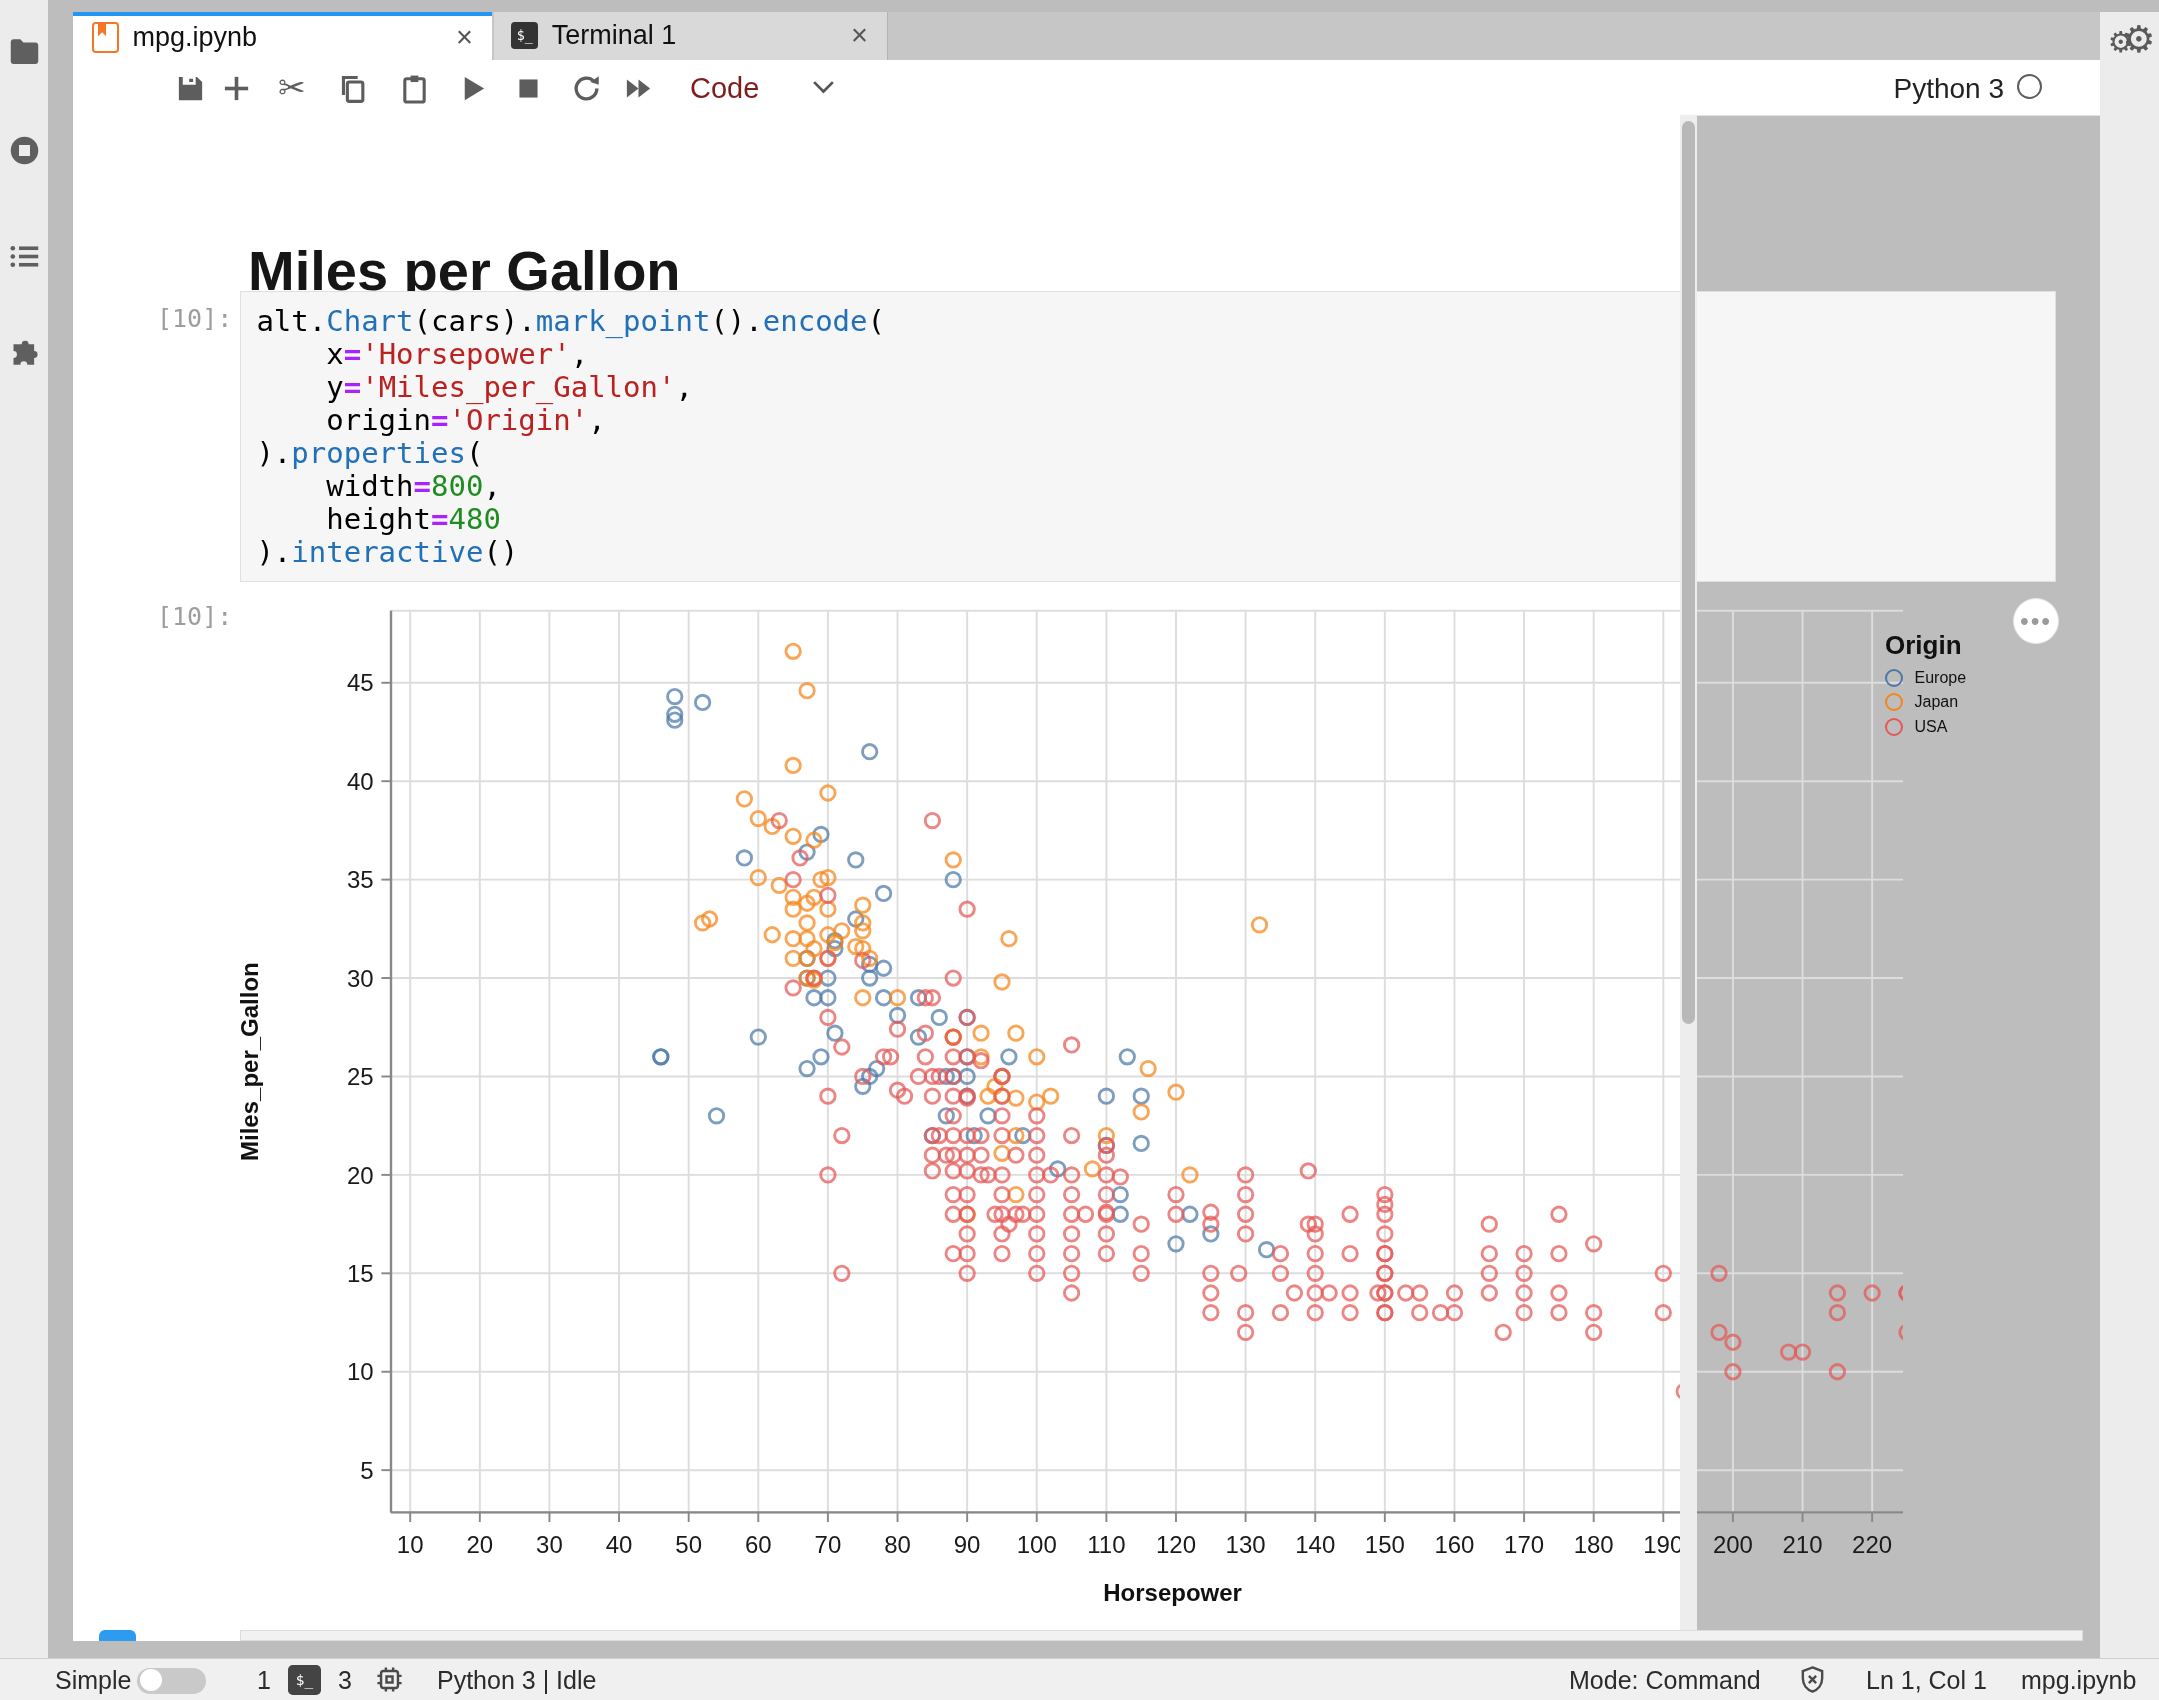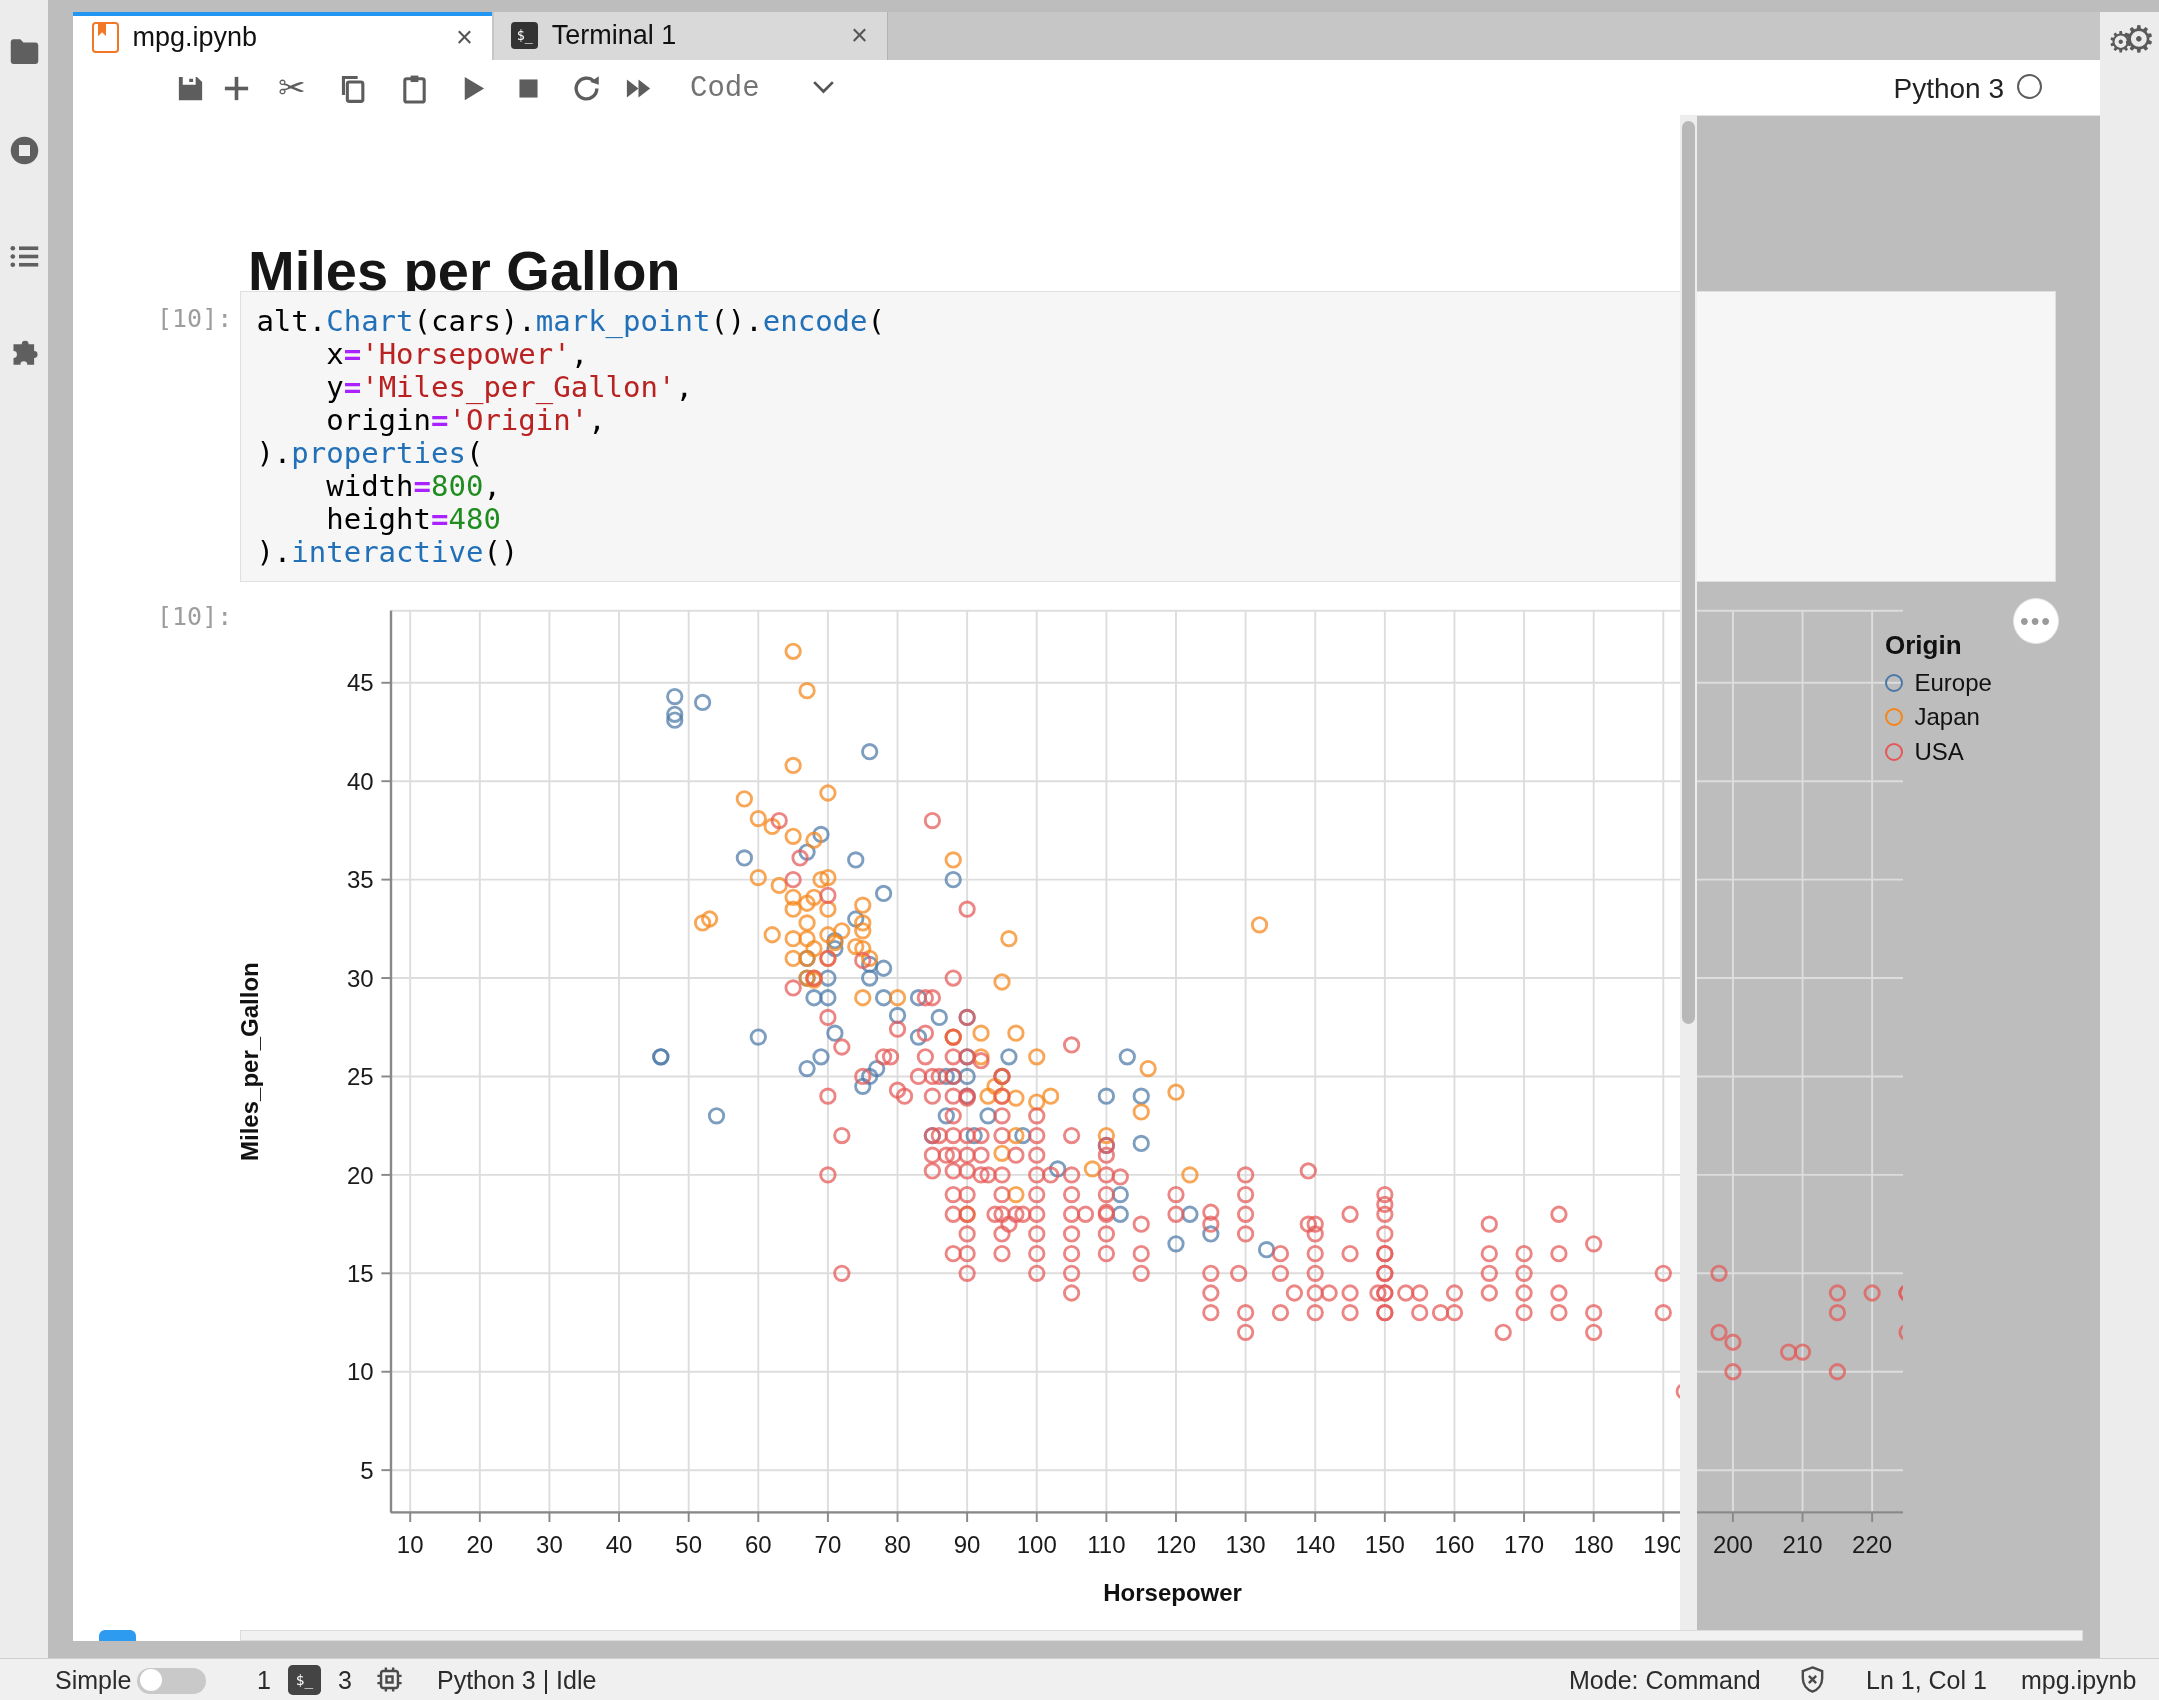--- a/index.html
+++ b/index.html
@@ -24,21 +24,21 @@
   .tab-label { font-size:27px; color:#111; margin-left:13.4px; }
   .tab-close { position:absolute; right:19px; font-size:29px; color:#555; }
   .nb-icon { width:27px; height:31px; margin-left:19px; border:2.9px solid #f37726; border-radius:3.8px; position:relative; background:#fff; }
   .nb-icon:after { content:""; position:absolute; left:3.8px; top:-1px; width:8.6px; height:13.4px; background:#f37726; clip-path:polygon(0 0,100% 0,100% 100%,50% 70%,0 100%); }
   .term-icon { width:27px; height:27px; margin-left:17.3px; background:#333; border-radius:3.8px; color:#fff; font-family:"DejaVu Sans Mono", monospace; font-size:13.4px; display:flex; align-items:center; justify-content:center; }
 
   
   #toolbar { left:73px; top:60px; width:2027px; height:56px; background:#fff; border-bottom:1.9px solid #e2e2e2; }
   .tbi { position:absolute; top:12.5px; width:31px; height:31px; color:#5d5d5d; }
   .tbi svg { width:100%; height:100%; }
-  #code-select { position:absolute; left:617px; top:11.5px; font-size:29px; color:#737373;font-family:Liberation Mono, monospace; }
+  #code-select { position:absolute; left:617px; top:11.5px; font-size:29px; color:#7f1d1d; }
   #code-chevron { position:absolute; left:738px; top:19px; width:25px; height:19px; color:#555; }
   #kernel-name { position:absolute; right:96px; top:13.4px; font-size:28px; color:#222; }
   #kernel-status { position:absolute; right:58px; top:14.4px; width:25px; height:25px; border:2.9px solid #5d5d5d; border-radius:50%; }
 
   
   #notebook { left:73px; top:115px; width:1624px; height:1526px; background:#fff; }
   #md-title { position:absolute; left:175px; top:123px; font-size:56px; font-weight:bold; color:#161616; }
   #md-subtitle { position:absolute; left:175px; top:202px; font-size:30px; color:#1c1c1c; }
 
   .prompt { position:absolute; font-family:"DejaVu Sans Mono", monospace; font-size:25px; color:#9d9d9d; }
@@ -48,21 +48,21 @@
   .tok-str { color:#ba2121; }
   .tok-op  { color:#aa22ff; font-weight:bold; }
   .tok-num { color:#1f8c1f; }
 
   
   #chart-svg { position:absolute; left:158px; top:490px; }
   #legend { position:absolute; left:1812px; top:488px; width:173px;margin-top:27px; }
   #legend-title { font-size:26px; font-weight:bold; color:#111; margin-bottom:7.7px; }
   .legend-item { display:flex; align-items:center; margin-bottom:6.7px; }
   .legend-swatch { width:18px; height:18px; border-radius:50%; border:2.9px solid; margin-right:11.5px; background:transparent; }
-  .legend-label { font-size:24px; color:#111; }
+  .legend-label { font-size:16px; color:#111; }
   #chart-menu { position:absolute; left:1940px; top:483px; width:46px; height:46px; border-radius:50%; background:#fff; border:1.9px solid #e4e4e4; color:#9a9a9a; font-size:25px; letter-spacing:1.9px; display:flex; align-items:center; justify-content:center; }
 
   
   #h-scroll { position:absolute; left:167px; bottom:0; width:1843px; height:10.6px; background:#f1f1f1; border:1px solid #dcdcdc; }
   #cell-collapser { position:absolute; left:26px; bottom:0; width:37px; height:10.6px; background:#2d9bf0; border-radius:5.8px 5.8px 0 0; }
   #v-scroll { position:absolute; right:0; top:0; width:17.3px; height:1526px; background:#ededed; }
   #v-thumb { position:absolute; right:1.9px; top:5.8px; width:13.4px; height:903px; background:#b8b8b8; border-radius:6.7px; }
 
   
   #statusbar { left:0; top:1658px; width:2160px; height:54px; background:#f0f0f0; border-top:1px solid #cfcfcf; font-size:25px; color:#2b2b2b; }

